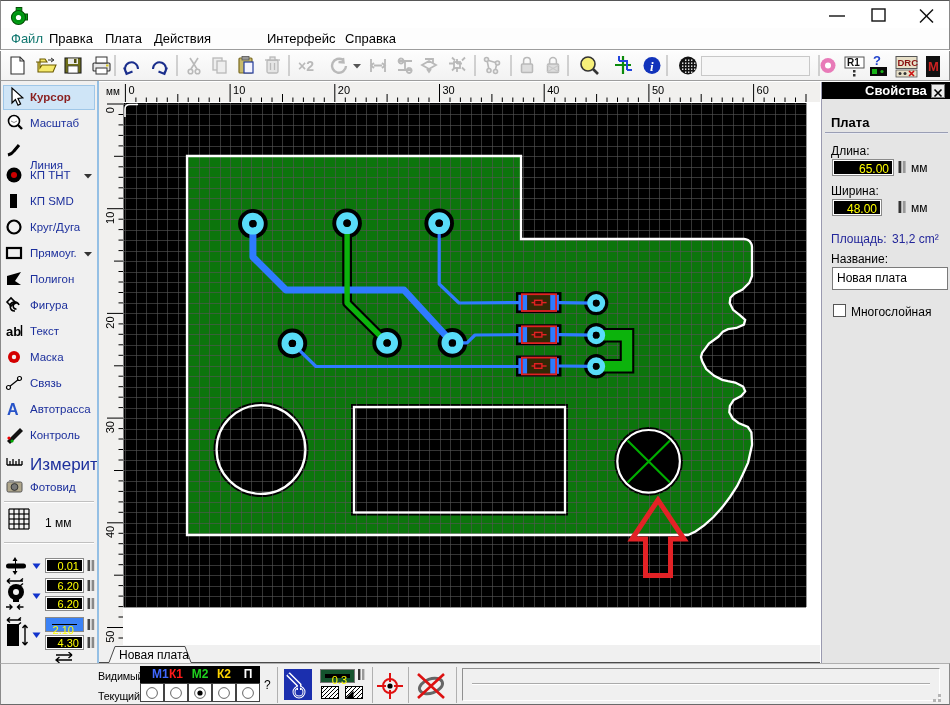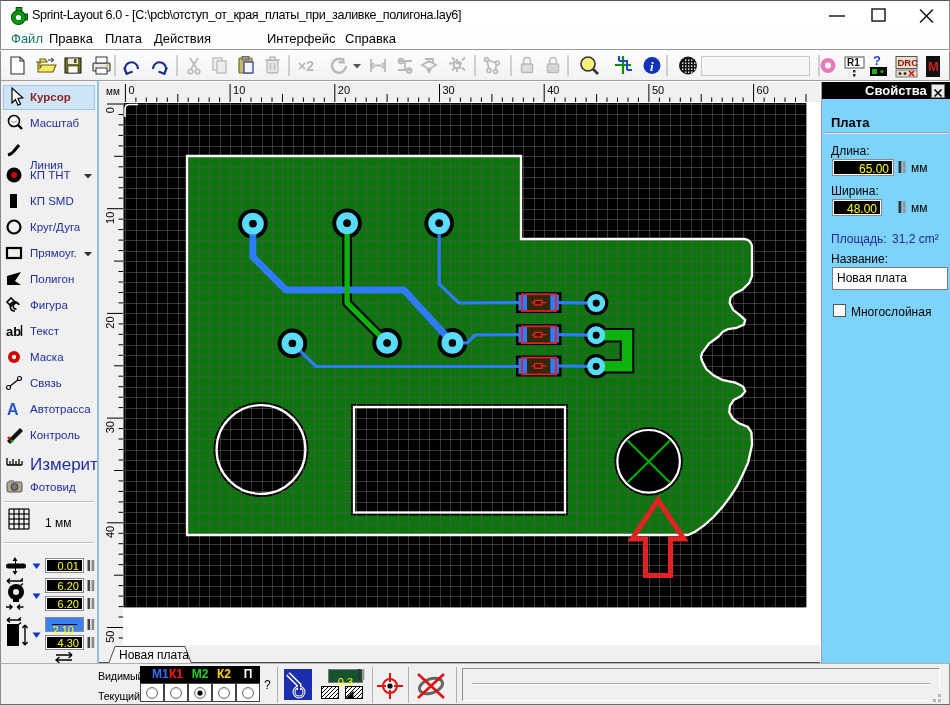--- a/index.html
+++ b/index.html
@@ -10,21 +10,20 @@
 <body>
 
 <div class="abs" style="left:0;top:0;width:950px;height:28px;background:#fff;border-top:1px solid #565656;border-left:1px solid #8a8a8a;border-right:1px solid #8a8a8a;">
  <svg class="abs" style="left:8px;top:5px" width="20" height="20" viewBox="0 0 20 20">
   <rect x="7.2" y="1.5" width="5.6" height="6" fill="#00a216" stroke="#064d06" stroke-width="1"></rect>
   <rect x="13" y="8" width="5.5" height="6" fill="#00a216" stroke="#064d06" stroke-width="1"></rect>
   <circle cx="9.5" cy="11.5" r="7" fill="#00a216" stroke="#064d06" stroke-width="1.2"></circle>
   <circle cx="9.5" cy="11.5" r="5" fill="#009010"></circle>
   <circle cx="9.5" cy="11.5" r="2.6" fill="#ffffff"></circle>
  </svg>
- <div class="abs txt" style="left:31px;top:7px;font-size:12.6px;letter-spacing:-0.35px;color:#000;">Sprint-Layout 6.0 - [C:\pcb\отступ_от_края_платы_при_заливке_полигона.lay6]</div>
  <svg class="abs" style="left:810px;top:0" width="140" height="28" viewBox="0 0 140 28">
   <line x1="18" y1="15" x2="34" y2="15" stroke="#111" stroke-width="1.4"></line>
   <rect x="61" y="8" width="13" height="12" fill="none" stroke="#111" stroke-width="1.4"></rect>
   <line x1="109" y1="8.5" x2="122" y2="21.5" stroke="#111" stroke-width="1.5"></line>
   <line x1="122" y1="8.5" x2="109" y2="21.5" stroke="#111" stroke-width="1.5"></line>
  </svg>
 </div>
 
 <div class="abs" style="left:0;top:28px;width:950px;height:22px;background:#fdfdfd;border-left:1px solid #8a8a8a;border-right:1px solid #8a8a8a;border-bottom:1px solid #9d9d9d;">
 <div class="abs txt" style="left:10px;top:3px;font-size:13px;color:#0f766e;">Файл</div>
@@ -682,21 +681,21 @@
       <circle cx="648.6" cy="461.3" r="33.5" fill="#000"></circle>
       <circle cx="648.6" cy="461.3" r="31.3" fill="none" stroke="#fff" stroke-width="2.2"></circle>
       <path d="M627.5,440.5 L670,482.5 M627.5,482.5 L670,440.5" stroke="#00ad00" stroke-width="2.2"></path>
       <path d="M658,500 L632,539 L645.5,539 L645.5,575.5 L670.5,575.5 L670.5,539 L684,539 Z" fill="none" stroke="#e32226" stroke-width="5"></path>
     </g>
     <rect x="0" y="563" width="721" height="18" fill="#f0f0f0"></rect>
     <path d="M0,580.5 L10,580.5 L16,564.5 L86,564.5 L92,580.5 L721,580.5" fill="#f6f6f6" stroke="#4a4a4a" stroke-width="1"></path>
     <text x="20" y="577" font-size="12" fill="#000">Новая плата</text>
   </svg>
 
-<div class="abs" style="left:821px;top:82px;width:129px;height:581px;background:#7dd3fc;border-left:1px solid #9a9ab0;">
+<div class="abs" style="left:821px;top:82px;width:129px;height:581px;background:#e5e5e5;border-left:1px solid #9a9ab0;">
  <div class="abs" style="left:0;top:0;width:129px;height:17px;background:#000;">
   <div class="abs txt" style="left:43px;top:1px;font-size:13px;font-weight:bold;color:#fff;">Свойства</div>
   <div class="abs" style="left:109px;top:1.5px;width:14px;height:14px;background:#ececec;border:1px solid #777;">
    <svg width="12" height="12">
           <path d="M2.5,2.5 L9.5,9.5 M9.5,2.5 L2.5,9.5" stroke="#000" stroke-width="1.6"></path>
         </svg>
   </div>
  </div>
  <div class="abs txt" style="left:9px;top:33px;font-size:13px;font-weight:bold;color:#000;">Плата</div>
  <div class="abs" style="left:3px;top:49.5px;width:123px;height:1px;background:#9a9eb4;"></div>
@@ -761,21 +760,21 @@
     </svg>
 <div class="abs txt" style="left:263px;top:14px;font-size:12px;color:#000;">?</div>
 <div class="abs" style="left:276px;top:3px;width:1px;height:36px;background:#b0b0b0;"></div>
 <svg class="abs" style="left:283px;top:5px" width="28" height="31">
       <rect x="0" y="0" width="28" height="31" fill="#1b2fae"></rect>
       <path d="M4,5 L15,16 L15,21" stroke="#fff" stroke-width="5" fill="none"></path>
       <circle cx="15" cy="23" r="5" fill="none" stroke="#fff" stroke-width="3"></circle>
       <path d="M4,5 L15,16 L15,21" stroke="#1b2fae" stroke-width="2" fill="none"></path>
       <circle cx="15" cy="23" r="5" fill="none" stroke="#1b2fae" stroke-width="1"></circle>
     </svg>
-<div class="abs" style="left:320px;top:6px;width:33px;height:12px;background:#000;border:6px solid #14532d;outline:1px solid #777;margin-left:8px;">
+<div class="abs" style="left:320px;top:6px;width:33px;height:12px;background:#000;border:4px solid #14532d;outline:1px solid #777;">
       <div class="abs txt" style="right:3px;top:0px;font-size:11px;color:#ffff00;">0.3</div>
     </div>
 <svg class="abs" style="left:357px;top:5px" width="7" height="11">
       <rect x="0" y="0" width="2.4" height="11" fill="#333"></rect>
       <rect x="4" y="0" width="2.4" height="11" fill="#999"></rect>
     </svg>
 <svg class="abs" style="left:320px;top:22px" width="44" height="13">
       <defs>
         <pattern id="hp1" width="4" height="4" patternUnits="userSpaceOnUse">
           <rect width="4" height="4" fill="#fff"></rect>

